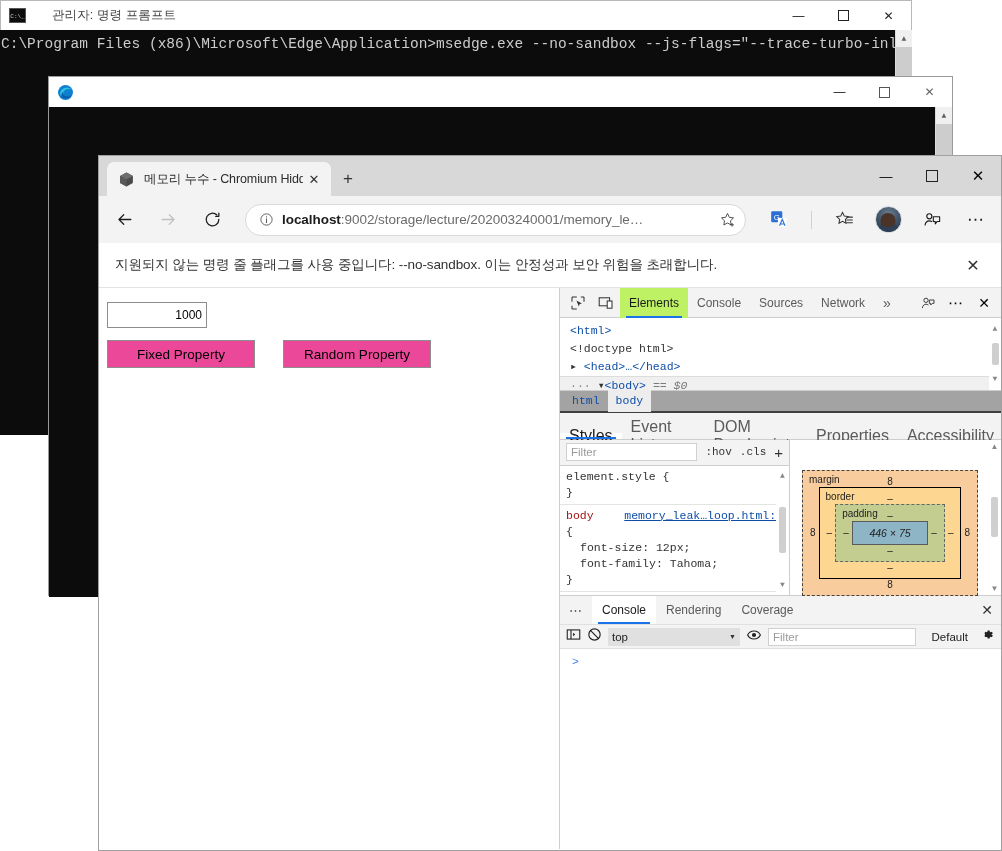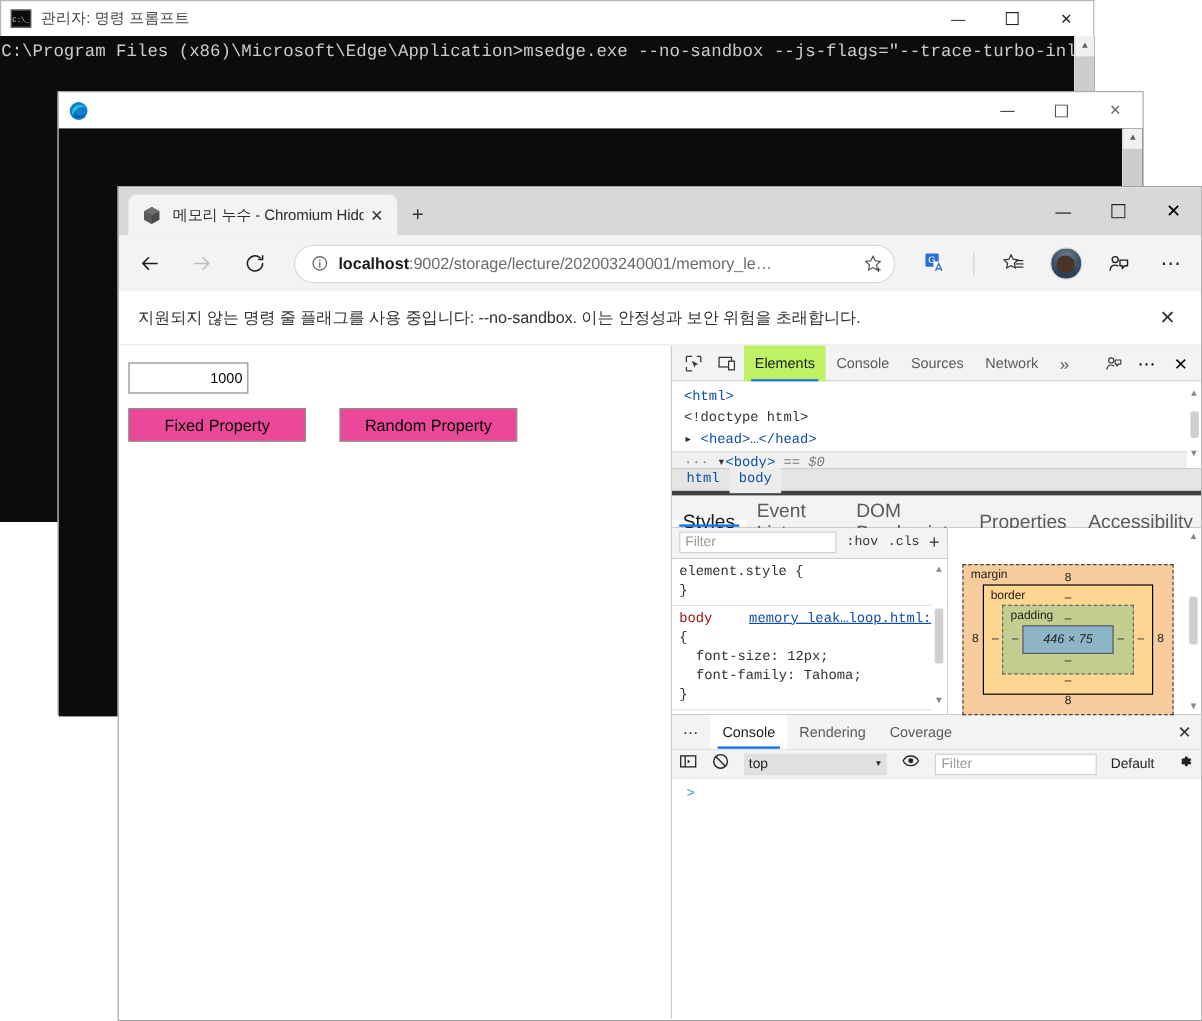--- a/index.html
+++ b/index.html
@@ -17,21 +17,21 @@
   .cmd-titlebar {
     height: 30px; background: #ffffff; display: flex; align-items: center;
     padding-left: 8px; border: 1px solid #b8b8b8; border-bottom: none;
   }
   .cmd-icon {
     width: 17px; height: 15px; background: #0c0c0c; color: #cfcfcf;
     font-size: 6px; line-height: 15px; text-align: center;
     font-family: "Liberation Mono", monospace; margin-right: 8px;
     border: 1px solid #555;
   }
-  .cmd-title { font-size: 12.5px; color: #444; letter-spacing: .1px; }
+  .cmd-title { font-size: 12.5px; color: #444; letter-spacing: .1px; margin-left: 18px; }
   .cmd-btns { margin-left: auto; display: flex; height: 30px; }
   .cmd-btn {
     width: 45px; height: 30px; display: flex; align-items: center;
     justify-content: center; color: #222; font-size: 12px;
   }
   .cmd-body {
     background: #0c0c0c; color: #ccc;
     font-family: "Liberation Mono", monospace;
     font-size: 14.5px; line-height: 21px;
     padding: 4px 0 0 1px; position: relative; overflow: hidden;
@@ -170,21 +170,21 @@
   .dom-eq { color: #7a7a7a; font-style: italic; }
   .dt-scroll {
     position: absolute; right: 0; top: 0; bottom: 0; width: 12px; background: #fff;
     display: flex; flex-direction: column; align-items: center; justify-content: space-between;
     padding: 2px 0; color: #888; font-size: 8px;
   }
   .dt-scroll .bar { width: 7px; background: #cfcfcf; border-radius: 2px; }
 
   .crumbs {
     height: 23px; display: flex; align-items: center; border-top: 1px solid #cdcdcd;
-    border-bottom: 4px solid #404040; background: #e5e5e5; padding-left: 4px;
+    border-bottom: 2px solid #404040; background: #a3a3a3; padding-left: 4px;
   }
   .crumb { font-size: 11.5px; color: #0f4ea8; padding: 0 8px; height: 23px; line-height: 23px;
            font-family: "Liberation Mono", monospace; }
   .crumb.sel { background: #ededed; }
 
   .styles-tabs {
     height: 27px; display: flex; align-items: stretch; border-bottom: 1px solid #cdcdcd;
     background: #f3f3f3;
   }
   .st-tab { padding: 0 9px; display: flex; align-items: center; font-size: 16px; color: #5a5a5a; position: relative; margin-top: 20px;}
@@ -231,21 +231,21 @@
   .bm-bot { font-size: 10px; padding-bottom: 1px; }
 
   
   .drawer { border-top: 1px solid #cdcdcd; background: #fff; display: flex; flex-direction: column; }
   .drawer-tabs { height: 28px; display: flex; align-items: stretch; background: #f3f3f3; }
   .dr-more { padding: 0 9px; display:flex; align-items:center; color:#333; font-size: 13px; letter-spacing: 1px;}
   .dr-tab { padding: 0 10px; display: flex; align-items: center; font-size: 12px; color: #5a5a5a; position: relative;}
   .dr-tab.active { background: #fff; color: #1a1a1a; }
   .dr-tab.active::after { content:""; position:absolute; left:6px; right:6px; bottom:0; height:2px; background:#1a73e8;}
   .console-bar {
-    height: 25px; display: flex; align-items: center; gap: 12px; padding: 0 6px;
+    height: 25px; display: flex; align-items: center; gap: 6px; padding: 0 6px;
     border-top: 1px solid #e0e0e0; border-bottom: 1px solid #e0e0e0; background: #f3f3f3;
   }
   .ctx-select {
     width: 132px; height: 18px; background: #e0e0e0; border: none; display: flex;
     align-items: center; padding: 0 4px; font-size: 11.5px; color: #222;
   }
   .ctx-caret { margin-left: auto; font-size: 7px; color: #333; }
   .console-filter {
     width: 148px; height: 18px; background: #fff; border: 1px solid #d0d0d0;
     font-size: 11.5px; color: #9a9a9a; padding: 0 4px; line-height: 16px;

